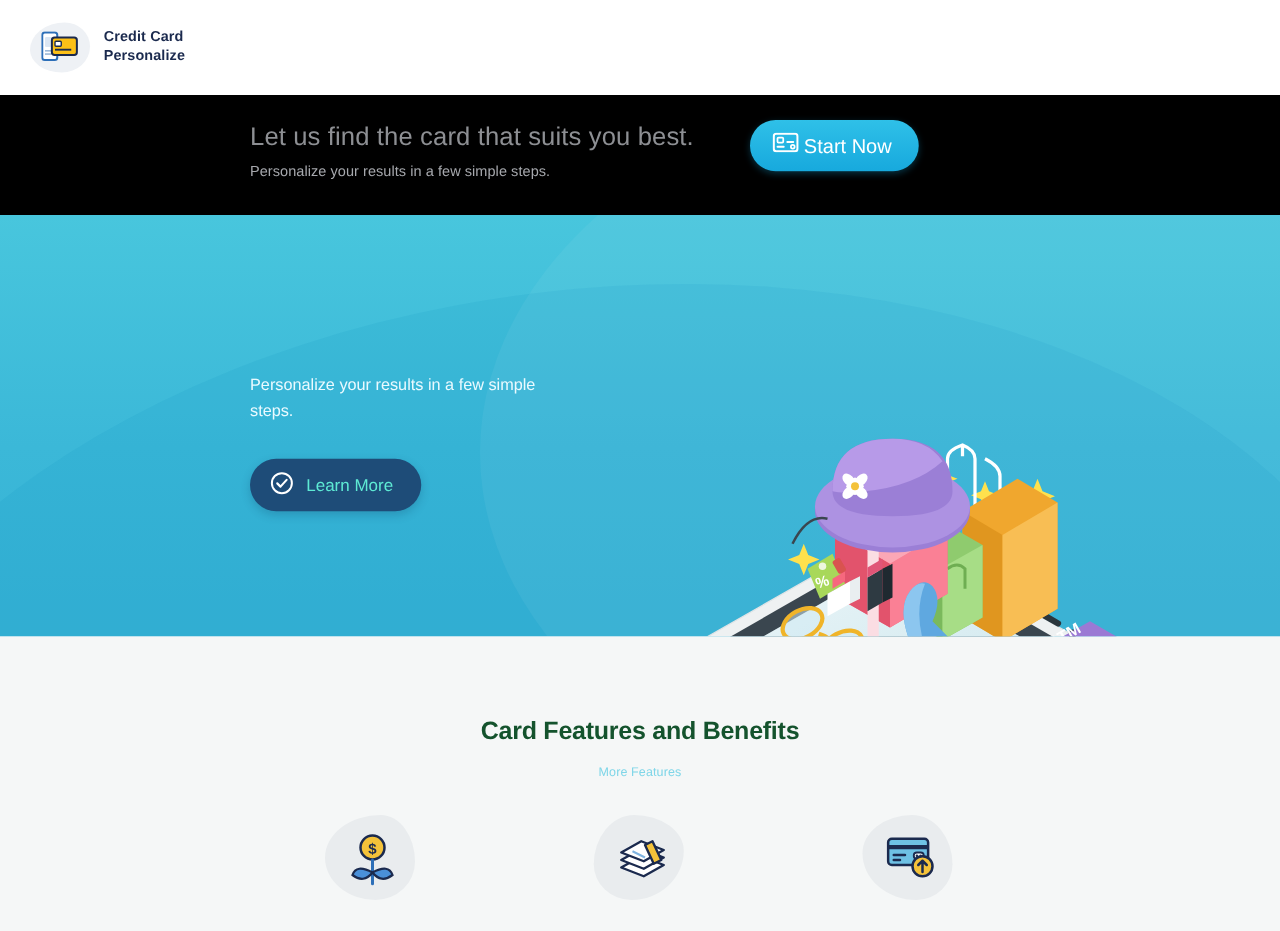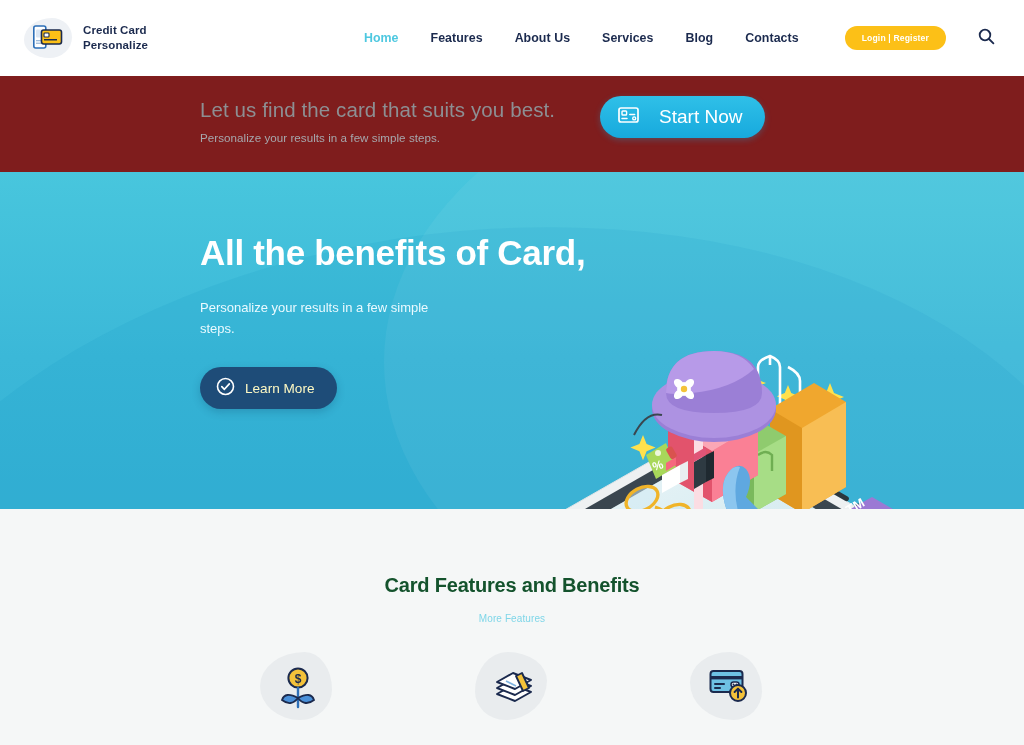--- a/index.html
+++ b/index.html
@@ -55,36 +55,36 @@
     background:none; border:none; cursor:pointer;
     display:flex; align-items:center; justify-content:center;
     width:20px; height:20px;
   }
 
   
   .promo {
     height:96px; width:100%;
     display:flex; align-items:flex-start;
     padding:18px 0 0 200px;
-    background:#7f1d1d;
+    background:#000000;
   }
   .promo-text { padding-top:2px; }
   .promo-title {
     font-size:20.5px; color:#8d8f93; font-weight:normal;
     letter-spacing:.1px; line-height:1.35;
   }
   .promo-sub {
     font-size:11.6px; color:#a6a8ad; margin-top:7px;
     letter-spacing:.05px;
   }
   .start-btn {
     margin-left:45px; margin-top:2px;
-    display:flex; align-items:center; gap:20px;
+    display:flex; align-items:flex-end; gap:4px;
     background:linear-gradient(180deg,#2fc0e8 0%,#17a9dd 100%);
-    color:#ffffff; font-size:19px;
+    color:#ffffff; font-size:16px;
     border:none; border-radius:21px;
     padding:10px 22px 10px 18px;
     cursor:pointer; white-space:nowrap;
     box-shadow:0 2px 6px rgba(23,169,221,.30);
   }
 
   
   .hero {
     position:relative; width:100%; height:337px;
     background:linear-gradient(180deg,#48c6dd 0%,#3bb8d8 55%,#36b2d5 100%);
@@ -111,21 +111,21 @@
     color:#ffffff; font-weight:bold;
     font-size:35px; line-height:1.2; letter-spacing:-.3px;
   }
   .hero-sub {
     color:#eafaff; font-size:13px; line-height:1.62;
     margin-top:23px; max-width:230px;
   }
   .learn-btn {
     margin-top:28px;
     display:inline-flex; align-items:center; gap:10px;
-    background:#1e4c78; color:#fef9c3;
+    background:#1e4c78; color:#5eead4;
     font-size:13.6px; border:none;
     border-radius:21px; padding:10px 22px 10px 16px;
     cursor:pointer; white-space:nowrap;
     box-shadow:0 3px 8px rgba(10,50,85,.22);
   }
 
   
   .illus { position:absolute; right:112px; top:175px; z-index:2; }
 
   
@@ -179,41 +179,20 @@
           <rect x="11" y="8" width="5" height="4" rx="0.8" fill="#fff" stroke="#1b2a4e" stroke-width="1.1"></rect>
           <rect x="11" y="14" width="13" height="1.5" fill="#1b2a4e"></rect>
         </svg>
       </div>
       <div class="logo-text">
         <span>Credit Card</span><br>
         <span>Personalize</span>
       </div>
     </div>
 
-    <nav class="nav">
-      <ul class="nav-list">
-        <li class="nav-item active">Home</li>
-        <li class="nav-item">Features</li>
-        <li class="nav-item">About Us</li>
-        <li class="nav-item">Services</li>
-        <li class="nav-item">Blog</li>
-        <li class="nav-item">Contacts</li>
-      </ul>
-
-      <button class="login-btn">Login  |  Register</button>
-
-      <button class="search-btn">
-        <span>
-          <svg width="17" height="17" viewBox="0 0 17 17">
-            <circle cx="7" cy="7" r="5.3" fill="none" stroke="#1b2a4e" stroke-width="1.8"></circle>
-            <line x1="11" y1="11" x2="15.4" y2="15.4" stroke="#1b2a4e" stroke-width="1.8" stroke-linecap="round"></line>
-          </svg>
-        </span>
-      </button>
-    </nav>
   </header>
 
   <section class="promo">
     <div class="promo-text">
       <div class="promo-title">Let us find the card that suits you best.</div>
       <div class="promo-sub">Personalize your results in a few simple steps.</div>
     </div>
 
     <button class="start-btn">
       <span>
@@ -228,21 +207,21 @@
       <span>Start Now</span>
     </button>
   </section>
 
   <section class="hero">
     <div class="hero-curve"></div>
     <div class="hero-curve2"></div>
 
     <div class="hero-inner">
       <h1 class="hero-title">
-        <span>All the benefits of Card,</span><br>
+        <br>
       </h1>
       <p class="hero-sub">Personalize your results in a few simple steps.</p>
 
       <button class="learn-btn">
         <span>
           <svg width="19" height="19" viewBox="0 0 19 19">
             <circle cx="9.5" cy="9.5" r="8" fill="none" stroke="#fff" stroke-width="1.6"></circle>
             <polyline points="5.8,9.7 8.4,12.3 13.3,6.9" fill="none" stroke="#fff" stroke-width="1.7" stroke-linecap="round" stroke-linejoin="round"></polyline>
           </svg>
         </span>

